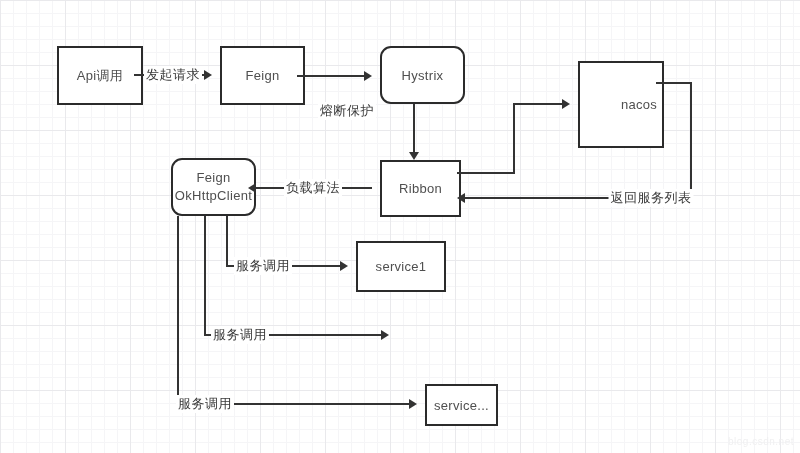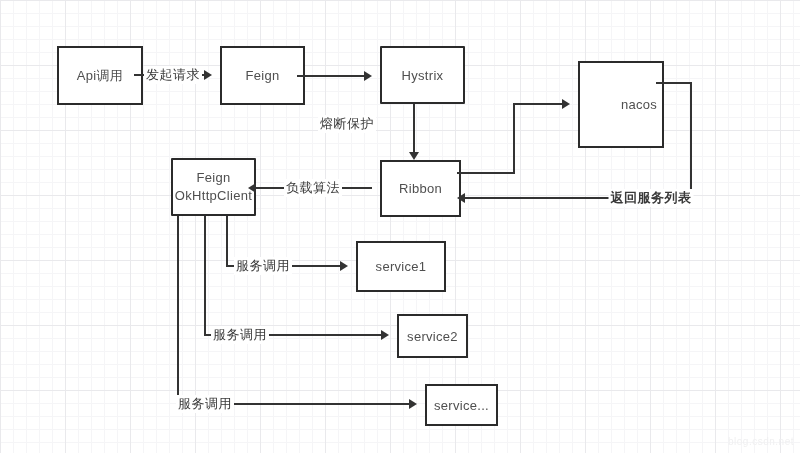--- a/index.html
+++ b/index.html
@@ -19,21 +19,21 @@
       linear-gradient(to right, #f5f5f7 1px, transparent 1px),
       linear-gradient(to bottom, #f5f5f7 1px, transparent 1px);
     background-size:65px 65px,65px 65px,13px 13px,13px 13px;
   }
   .box{
     position:absolute;box-sizing:border-box;
     background:#ffffff;border:2px solid var(--border);
     display:flex;flex-direction:column;align-items:center;justify-content:center;
     font-size:13px;color:var(--boxtext);letter-spacing:.3px;text-align:center;margin-left:8px;
   }
-  .box.rounded{border-radius:1px;}
+  .box.rounded{border-radius:11px;}
   .hline,.vline{position:absolute;background:var(--line);}
   .hline{height:2px;}
   .vline{width:2px;}
   .arr{position:absolute;width:0;height:0;}
   .arr.right{border-top:5px solid transparent;border-bottom:5px solid transparent;border-left:8px solid var(--line);}
   .arr.left{border-top:5px solid transparent;border-bottom:5px solid transparent;border-right:8px solid var(--line);}
   .arr.down{border-left:5px solid transparent;border-right:5px solid transparent;border-top:8px solid var(--line);}
   .elabel{
     position:absolute;transform:translate(-50%,-50%);
     background:#ffffff;padding:0 2px;white-space:nowrap;
@@ -71,49 +71,46 @@
 
   <div class="box rounded" style="left:163px;top:158px;width:85px;height:58px;line-height:1.35;">
     <span>Feign</span>
     <span>OkHttpClient</span>
   </div>
 
   <div class="box" style="left:348px;top:241px;width:90px;height:51px;">
     <span>service1</span>
   </div>
 
-  <div class="box" style="left:389px;top:314px;width:71px;height:44px;">
-    <span>service2</span>
-  </div>
 
   <div class="box" style="left:417px;top:384px;width:73px;height:42px;text-align:center;">
     <span>service...</span>
   </div>
 
   <div class="hline" style="left:134px;top:74px;width:70px;"></div>
   <div class="arr right" style="left:204px;top:70px;"></div>
   <span class="elabel" style="left:173px;top:75px;">发起请求</span>
 
   <div class="hline" style="left:297px;top:75px;width:67px;"></div>
   <div class="arr right" style="left:364px;top:71px;"></div>
-  <span class="elabel" style="left:347px;top:124px;">熔断保护</span>
+  <span class="elabel" style="left:347px;top:111px;">熔断保护</span>
 
   <div class="vline" style="left:413px;top:104px;height:48px;"></div>
   <div class="arr down" style="left:409px;top:152px;"></div>
 
   <div class="hline" style="left:457px;top:172px;width:58px;"></div>
   <div class="vline" style="left:513px;top:103px;height:71px;"></div>
   <div class="hline" style="left:513px;top:103px;width:49px;"></div>
   <div class="arr right" style="left:562px;top:99px;"></div>
 
   <div class="hline" style="left:656px;top:82px;width:36px;"></div>
   <div class="vline" style="left:690px;top:82px;height:117px;"></div>
   <div class="hline" style="left:465px;top:197px;width:227px;"></div>
   <div class="arr left" style="left:457px;top:193px;"></div>
-  <span class="elabel" style="left:651px;top:198px;font-weight:bold;">返回服务列表</span>
+  <span class="elabel" style="left:651px;top:198px;">返回服务列表</span>
 
   <div class="hline" style="left:256px;top:187px;width:116px;"></div>
   <div class="arr left" style="left:248px;top:183px;"></div>
   <span class="elabel" style="left:313px;top:188px;">负载算法</span>
 
   <div class="vline" style="left:226px;top:216px;height:51px;"></div>
   <div class="hline" style="left:226px;top:265px;width:114px;"></div>
   <div class="arr right" style="left:340px;top:261px;"></div>
   <span class="elabel" style="left:263px;top:266px;">服务调用</span>
 

